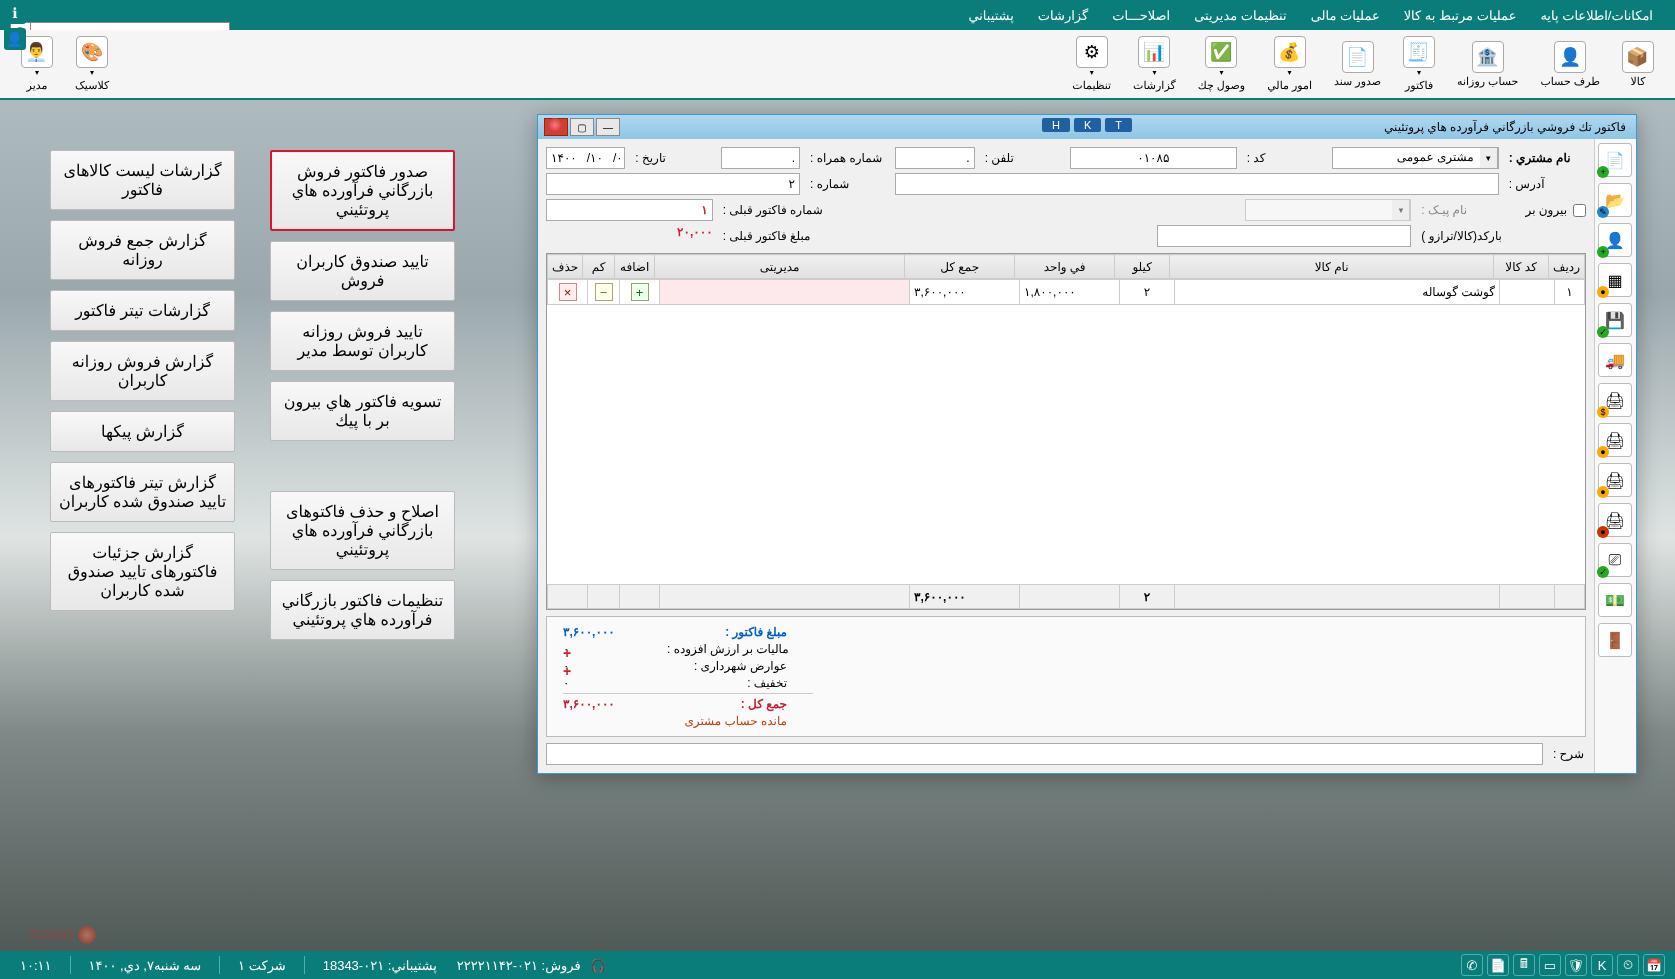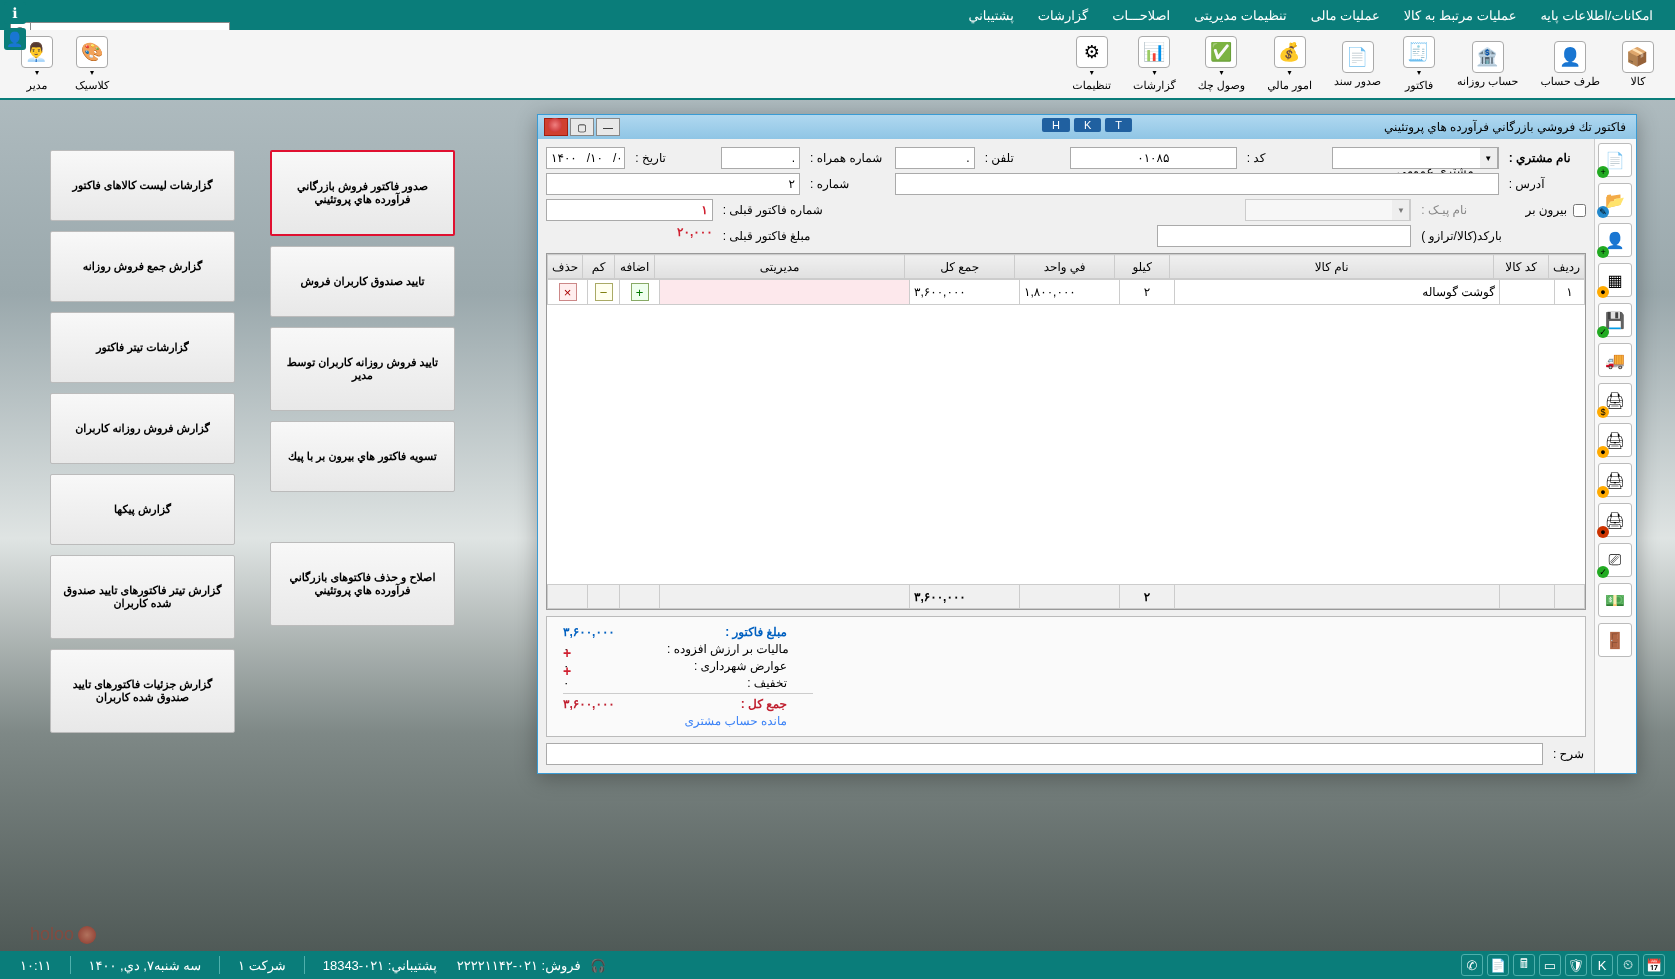--- a/index.html
+++ b/index.html
@@ -13,21 +13,21 @@
 .toolbar { background: #f5f5f5; border-bottom: 2px solid #0a7d7a; height: 70px; display: flex; align-items: center; padding: 0 10px; position: relative; z-index: 10; direction: rtl; }
 .toolbar .tool-btn { display: flex; flex-direction: column; align-items: center; justify-content: center; padding: 4px 10px; cursor: pointer; border: 1px solid transparent; border-radius: 4px; }
 .toolbar .tool-icon { width: 32px; height: 32px; border: 1px solid #aaa; border-radius: 4px; display: flex; align-items: center; justify-content: center; font-size: 18px; background: #fff; }
 .toolbar .tool-label { font-size: 11px; margin-top: 2px; }
 .toolbar .spacer { flex: 1; }
 .toolbar .arrow { font-size: 8px; margin: 0 2px; }
 .desktop { position: relative; z-index: 5; height: calc(100% - 128px); direction: rtl; }
 .shortcut-col { position: absolute; top: 50px; display: flex; flex-direction: column; gap: 10px; width: 185px; }
 .shortcut-col.c1 { right: 1220px; }
 .shortcut-col.c2 { right: 1440px; }
-.shortcut-btn { background: linear-gradient(#f8f8f8,#e8e8e8); border: 1px solid #bbb; padding: 28px 6px; text-align: center; font-size: 11px; cursor: pointer; border-radius: 2px; min-height: 38px; display: flex; align-items: center; justify-content: center; font-weight: bold; }
+.shortcut-btn { background: linear-gradient(#f8f8f8,#e8e8e8); border: 1px solid #bbb; padding: 10px 6px; text-align: center; font-size: 16px; cursor: pointer; border-radius: 2px; min-height: 38px; display: flex; align-items: center; justify-content: center; }
 .shortcut-btn.highlight { border: 2px solid #e01030; }
 .left-icons { position: absolute; left: 4px; top: 2px; z-index: 20; display: flex; flex-direction: column; gap: 4px; }
 .left-icons .ic { width: 22px; height: 22px; background: #0a7d7a; color: #fff; display: flex; align-items: center; justify-content: center; border-radius: 3px; font-size: 14px; }
 .window { position: absolute; right: 38px; top: 114px; width: 1100px; height: 660px; background: #f0f0f0; border: 1px solid #3a9bd4; z-index: 30; box-shadow: 0 4px 20px rgba(0,0,0,.3); direction: rtl; }
 .titlebar { background: linear-gradient(#b0d8f0,#8fc5e5); height: 24px; display: flex; align-items: center; padding: 0 4px; direction: ltr; }
 .titlebar .win-btn { width: 24px; height: 18px; margin-left: 2px; border: 1px solid #888; display: flex; align-items: center; justify-content: center; font-size: 10px; cursor: pointer; }
 .titlebar .close { background: #d04030; color: #fff; border-color: #a02010; }
 .titlebar .minmax { background: #e8e8e8; }
 .titlebar .title { margin-left: auto; margin-right: 6px; font-size: 12px; }
 .titlebar-center { position: absolute; left: 50%; transform: translateX(-50%); display: flex; gap: 4px; top: 3px; }
@@ -39,21 +39,21 @@
 .side-tools .st .badge { position: absolute; bottom: -2px; left: -2px; width: 12px; height: 12px; border-radius: 50%; font-size: 9px; display: flex; align-items: center; justify-content: center; }
 .main-area { flex: 1; padding: 8px; display: flex; flex-direction: column; }
 .form-section { display: grid; grid-template-columns: repeat(12, 1fr); gap: 4px 8px; margin-bottom: 6px; }
 .lbl { text-align: left; padding: 4px 2px; font-size: 12px; white-space: nowrap; }
 .lbl.bold { font-weight: bold; }
 .inp, .sel { border: 1px solid #aaa; height: 22px; padding: 0 4px; font-size: 12px; width: 100%; background: #fff; }
 .inp.num { text-align: center; direction: ltr; }
 .red-text { color: #d02030; font-weight: bold; }
 .chk { vertical-align: middle; }
 .dropdown-input { display: flex; border: 1px solid #aaa; height: 22px; background: #fff; }
-.dropdown-input .dd-text { flex: 1; padding: 16px 6px; }
+.dropdown-input .dd-text { flex: 1; padding: 2px 6px; }
 .dropdown-input .dd-arrow { width: 18px; border-right: 1px solid #aaa; display: flex; align-items: center; justify-content: center; font-size: 8px; background: #eee; }
 .grid-wrap { flex: 1; border: 1px solid #999; background: #fff; display: flex; flex-direction: column; min-height: 0; }
 .grid-table { width: 100%; border-collapse: collapse; }
 .grid-table th, .grid-table td { border: 1px solid #ccc; padding: 3px 4px; font-size: 12px; text-align: center; height: 24px; }
 .grid-table th { background: linear-gradient(#f0f0f0,#e0e0e0); font-weight: normal; }
 .grid-body { flex: 1; overflow: auto; background: #fff; }
 .grid-table td.pink { background: #fde8ec; }
 .grid-table td.right { text-align: right; }
 .grid-table td.left { text-align: left; }
 .cell-btn { width: 18px; height: 18px; border: 1px solid #c88; background: #fee; display: inline-flex; align-items: center; justify-content: center; font-size: 13px; cursor: pointer; margin: 0 1px; }
@@ -164,20 +164,21 @@
 </div>
 
 <div class="desktop">
   <div class="shortcut-col c1">
     <div class="shortcut-btn highlight">صدور فاکتور فروش بازرگاني فرآورده هاي پروتئيني</div>
     <div class="shortcut-btn">تایید صندوق کاربران فروش</div>
     <div class="shortcut-btn">تایید فروش روزانه کاربران توسط مدیر</div>
     <div class="shortcut-btn">تسویه فاکتور هاي بیرون بر با پیك</div>
     <div style="height:30px"></div>
     <div class="shortcut-btn">اصلاح و حذف فاکتوهای بازرگاني فرآورده هاي پروتئيني</div>
+    <div class="shortcut-btn">تنظیمات فاکتور بازرگاني فرآورده هاي پروتئيني</div>
   </div>
   <div class="shortcut-col c2">
     <div class="shortcut-btn">گزارشات لیست کالاهای فاکتور</div>
     <div class="shortcut-btn">گزارش جمع فروش روزانه</div>
     <div class="shortcut-btn">گزارشات تیتر فاکتور</div>
     <div class="shortcut-btn">گزارش فروش روزانه کاربران</div>
     <div class="shortcut-btn">گزارش پیکها</div>
     <div class="shortcut-btn">گزارش تیتر فاکتورهای تایید صندوق شده کاربران</div>
     <div class="shortcut-btn">گزارش جزئیات فاکتورهای تایید صندوق شده کاربران</div>
   </div>
@@ -325,21 +326,21 @@
             <span class="val">۰</span>
           </div>
         <div class="line">
             <span class="lab">تخفیف   :</span>
             <span class="val">۰</span>
           </div>
         <div class="line total">
             <span class="lab">جمع کل   :</span>
             <span class="val">۳,۶۰۰,۰۰۰</span>
           </div>
-        <div class="line" style="color:#3b82f6">
+        <div class="line" style="color:#c2410c">
             <span class="lab">مانده حساب مشتری</span>
             <span class="val"></span>
           </div>
       </div>
 
       <div class="desc-row">
         <span class="lbl">شرح    :</span>
         <input class="inp" style="">
       </div>
     </div>

